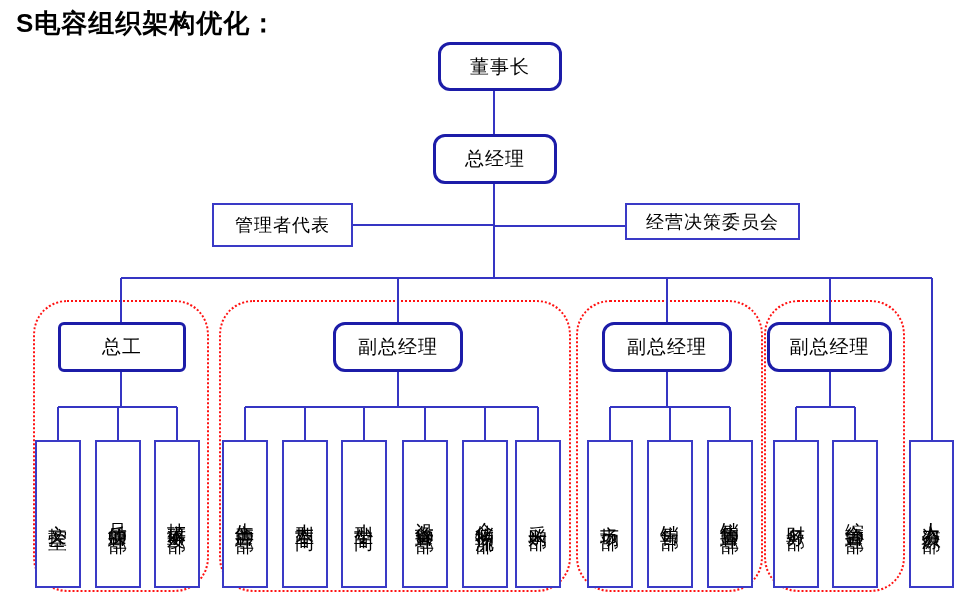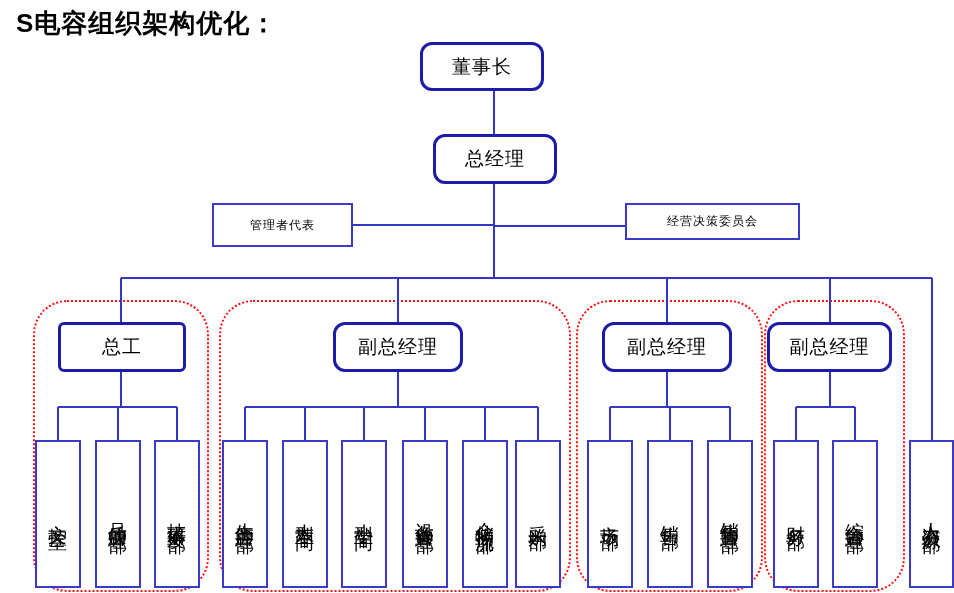--- a/index.html
+++ b/index.html
@@ -21,21 +21,21 @@
     position:absolute;top:300px;height:288px;border:2px dotted var(--dot-red);
     border-radius:34px;z-index:1;background:transparent;
   }
   .rnode{
     position:absolute;border:3px solid var(--node-blue);border-radius:12px;background:#fff;
     display:flex;align-items:center;justify-content:center;font-size:19px;z-index:3;
     box-sizing:border-box;letter-spacing:1px;
   }
   .qnode{
     position:absolute;border:2px solid var(--rect-blue);background:#fff;
-    display:flex;align-items:center;justify-content:center;font-size:12px;z-index:3;
+    display:flex;align-items:center;justify-content:center;font-size:18px;z-index:3;
     box-sizing:border-box;letter-spacing:1px;
   }
   .vbox{
     position:absolute;top:440px;width:46px;height:148px;border:2px solid var(--rect-blue);
     background:#fff;display:flex;align-items:center;justify-content:center;z-index:3;
     box-sizing:border-box;
   }
   .vbox span{
     writing-mode:vertical-rl;text-orientation:upright;font-size:19px;letter-spacing:3px;
     line-height:1;
@@ -92,21 +92,21 @@
       <line x1="485" y1="407" x2="485" y2="442"></line>
       <line x1="538" y1="407" x2="538" y2="442"></line>
       <line x1="610" y1="407" x2="610" y2="442"></line>
       <line x1="670" y1="407" x2="670" y2="442"></line>
       <line x1="730" y1="407" x2="730" y2="442"></line>
       <line x1="796" y1="407" x2="796" y2="442"></line>
       <line x1="855" y1="407" x2="855" y2="442"></line>
     </g>
   </svg>
 
-  <div class="rnode" style="left:420px;top:42px;width:124px;height:49px;">
+  <div class="rnode" style="left:438px;top:42px;width:124px;height:49px;">
     <span>董事长</span>
   </div>
   <div class="rnode" style="left:433px;top:134px;width:124px;height:50px;font-family:Liberation Serif, serif;">
     <span>总经理</span>
   </div>
   <div class="qnode" style="left:212px;top:203px;width:141px;height:44px;">
     <span>管理者代表</span>
   </div>
   <div class="qnode" style="left:625px;top:203px;width:175px;height:37px;">
     <span>经营决策委员会</span>

